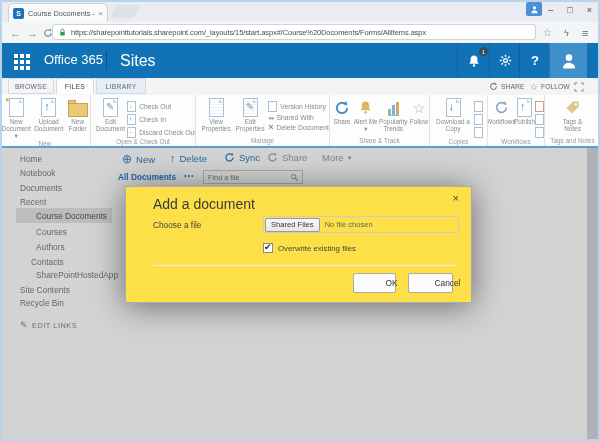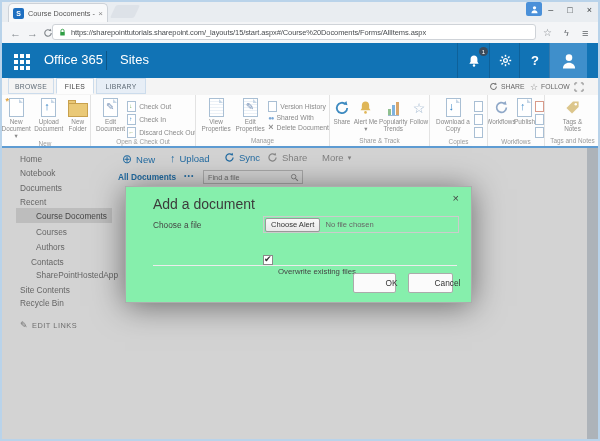--- a/index.html
+++ b/index.html
@@ -24,21 +24,21 @@
   .navic{position:absolute;top:0;height:21px;display:flex;align-items:center;font-size:11px;color:#80868b;}
   .addressbar{position:absolute;left:52px;top:2px;width:484px;height:16px;background:#fff;border:1px solid #cfd3d8;border-radius:3px;display:flex;align-items:center;padding:0 5px;box-sizing:border-box;}
   .urltext{font-size:7.5px;letter-spacing:-0.1px;color:#4a4e52;white-space:nowrap;overflow:hidden;margin-left:4px;}
 
   
   .suitebar{top:43px;height:35px;background:#1173b5;color:#fff;}
   .waffle{position:absolute;left:14px;top:11px;display:grid;grid-template-columns:repeat(3,4px);grid-gap:2px;}
   .waffle i{width:4px;height:4px;background:#fff;}
   .brand{position:absolute;left:44px;top:9px;font-size:13px;}
   .sbdivider{position:absolute;left:106px;top:8px;width:1px;height:19px;background:rgba(0,0,0,0.25);}
-  .sites{position:absolute;left:120px;top:9px;font-size:13px;}
+  .sites{position:absolute;left:120px;top:9px;font-size:16px;}
   .sbcell{position:absolute;top:0;height:35px;display:flex;align-items:center;justify-content:center;border-left:1px solid rgba(0,0,0,0.15);}
   .bellbadge{position:absolute;top:4px;right:2px;width:9px;height:9px;background:#3a4b5c;border-radius:50%;color:#fff;font-size:6px;display:flex;align-items:center;justify-content:center;}
   .avatarcell{background:#3f8fcb;}
 
   
   .ribbontabs{top:78px;height:17px;background:#f4f4f4;}
   .rtab{position:absolute;top:0;height:16px;display:flex;align-items:center;justify-content:center;font-size:6.8px;letter-spacing:0.3px;color:#5e6a75;border:1px solid #ccdcec;box-sizing:border-box;}
   .rtab.active{background:#fdfdfd;border-bottom:1px solid #fdfdfd;color:#444;}
   .rtab.lib{background:#e7eef6;}
   .rtabaction{position:absolute;top:0;height:17px;display:flex;align-items:center;gap:3px;font-size:6.8px;color:#666;}
@@ -71,31 +71,31 @@
   .editlinks{position:absolute;font-size:7.4px;letter-spacing:0.5px;color:#777;display:flex;align-items:center;gap:4px;}
   .tbitem{position:absolute;top:4px;display:flex;align-items:center;gap:4px;font-size:9.5px;color:#1274bd;}
   .tbitem.dis{color:#929292;}
   .viewname{position:absolute;left:118px;top:24px;font-size:8.3px;font-weight:bold;color:#1274bd;}
   .viewdots{position:absolute;left:184px;top:24px;font-size:7px;color:#1274bd;letter-spacing:1px;}
   .searchbox{position:absolute;left:203px;top:22px;width:100px;height:14px;background:#fff;border:1px solid #c6c6c6;box-sizing:border-box;display:flex;align-items:center;}
   .searchbox input{border:none;outline:none;flex:1;font-size:7.3px;font-family:"Liberation Sans",sans-serif;color:#555;padding:0 0 0 4px;background:transparent;min-width:0;}
   .overlay{position:absolute;inset:0;background:rgba(80,80,80,0.25);z-index:5;}
 
   
-  .dialog{position:absolute;left:125px;top:38px;width:347px;height:117px;background:#86efac;border:1px solid #acacac;box-shadow:0 3px 30px rgba(0,0,0,0.5);z-index:10;box-sizing:border-box;}
+  .dialog{position:absolute;left:125px;top:38px;width:347px;height:117px;background:#fde047;border:1px solid #acacac;box-shadow:0 3px 30px rgba(0,0,0,0.5);z-index:10;box-sizing:border-box;}
   .dlgtitle{position:absolute;left:27px;top:9px;font-size:14px;font-weight:300;color:#3b3b3b;}
   .dlgclose{position:absolute;right:12px;top:5px;font-size:11px;color:#444;}
   .dlglabel{position:absolute;left:27px;top:33px;font-size:8.3px;color:#444;}
   .filebox{position:absolute;left:137px;top:29px;width:196px;height:17px;border:1px solid #ccc;box-sizing:border-box;display:flex;align-items:center;}
   .choosebtn{margin:1px;height:12px;padding:0 5px;border:1px solid #999;border-radius:2px;background:linear-gradient(#f8f8f8,#e8e8e8);font-size:7.6px;color:#333;display:flex;align-items:center;flex:none;}
   .nofile{font-size:7.6px;color:#666;margin-left:4px;white-space:nowrap;}
   .chkrow{position:absolute;left:137px;top:56px;display:flex;align-items:center;gap:5px;}
   .chkbox{position:relative;width:10px;height:10px;border:1px solid #8a8a8a;background:#fff;box-sizing:border-box;flex:none;}
   .chkbox i{position:absolute;left:0px;top:-2px;font-style:normal;font-size:9px;color:#333;}
-  .chklabel{font-size:7.8px;color:#444;margin-top:24px;}
+  .chklabel{font-size:7.8px;color:#444;}
   .dlgdivider{position:absolute;left:27px;right:14px;top:78px;height:1px;background:#ececec;}
   .dlgbtn{position:absolute;top:86px;height:20px;border:1px solid #ababab;border-radius:2px;background:#fbfbfb;font-size:8.3px;color:#333;display:flex;align-items:center;justify-content:center;box-sizing:border-box;padding-left:34px;}
   .hidden-syms{position:absolute;width:0;height:0;overflow:hidden;}
   .ics{display:inline-block;vertical-align:middle;}
 </style>
 </head>
 <body>
 
 <svg class="hidden-syms" aria-hidden="true">
   <symbol id="sym-refresh" viewBox="0 0 16 16">
@@ -454,21 +454,21 @@
       </div>
     </div>
 
     <div>
       <div class="tbitem" style="left:122px">
         <span style="font-size:12px">⊕</span>
         <span>New</span>
       </div>
       <div class="tbitem" style="left:170px">
         <span style="font-size:11px;font-weight:bold">↑</span>
-        <span>Upload</span>
+        <span>Delete</span>
       </div>
       <div class="tbitem" style="left:224px">
         <svg class="ics" width="11" height="11" style="color:#1274bd">
             <use href="#sym-refresh"></use>
           </svg>
         <span>Sync</span>
       </div>
       <div class="tbitem dis" style="left:267px">
         <svg class="ics" width="11" height="11" style="color:#9a9a9a">
             <use href="#sym-refresh"></use>
@@ -490,21 +490,21 @@
         </svg>
     </div>
 
     <div class="overlay"></div>
 
     <div class="dialog">
       <span class="dlgtitle">Add a document</span>
       <span class="dlgclose">×</span>
       <span class="dlglabel">Choose a file</span>
       <div class="filebox">
-        <span class="choosebtn">Choose Alert</span>
+        <span class="choosebtn">Shared Files</span>
         <span class="nofile">No file chosen</span>
       </div>
       <div class="chkrow">
         <span class="chkbox">
             <i>✔</i>
           </span>
         <span class="chklabel">Overwrite existing files</span>
       </div>
       <div class="dlgdivider"></div>
       <div class="dlgbtn" style="left:227px;width:43px">OK</div>

